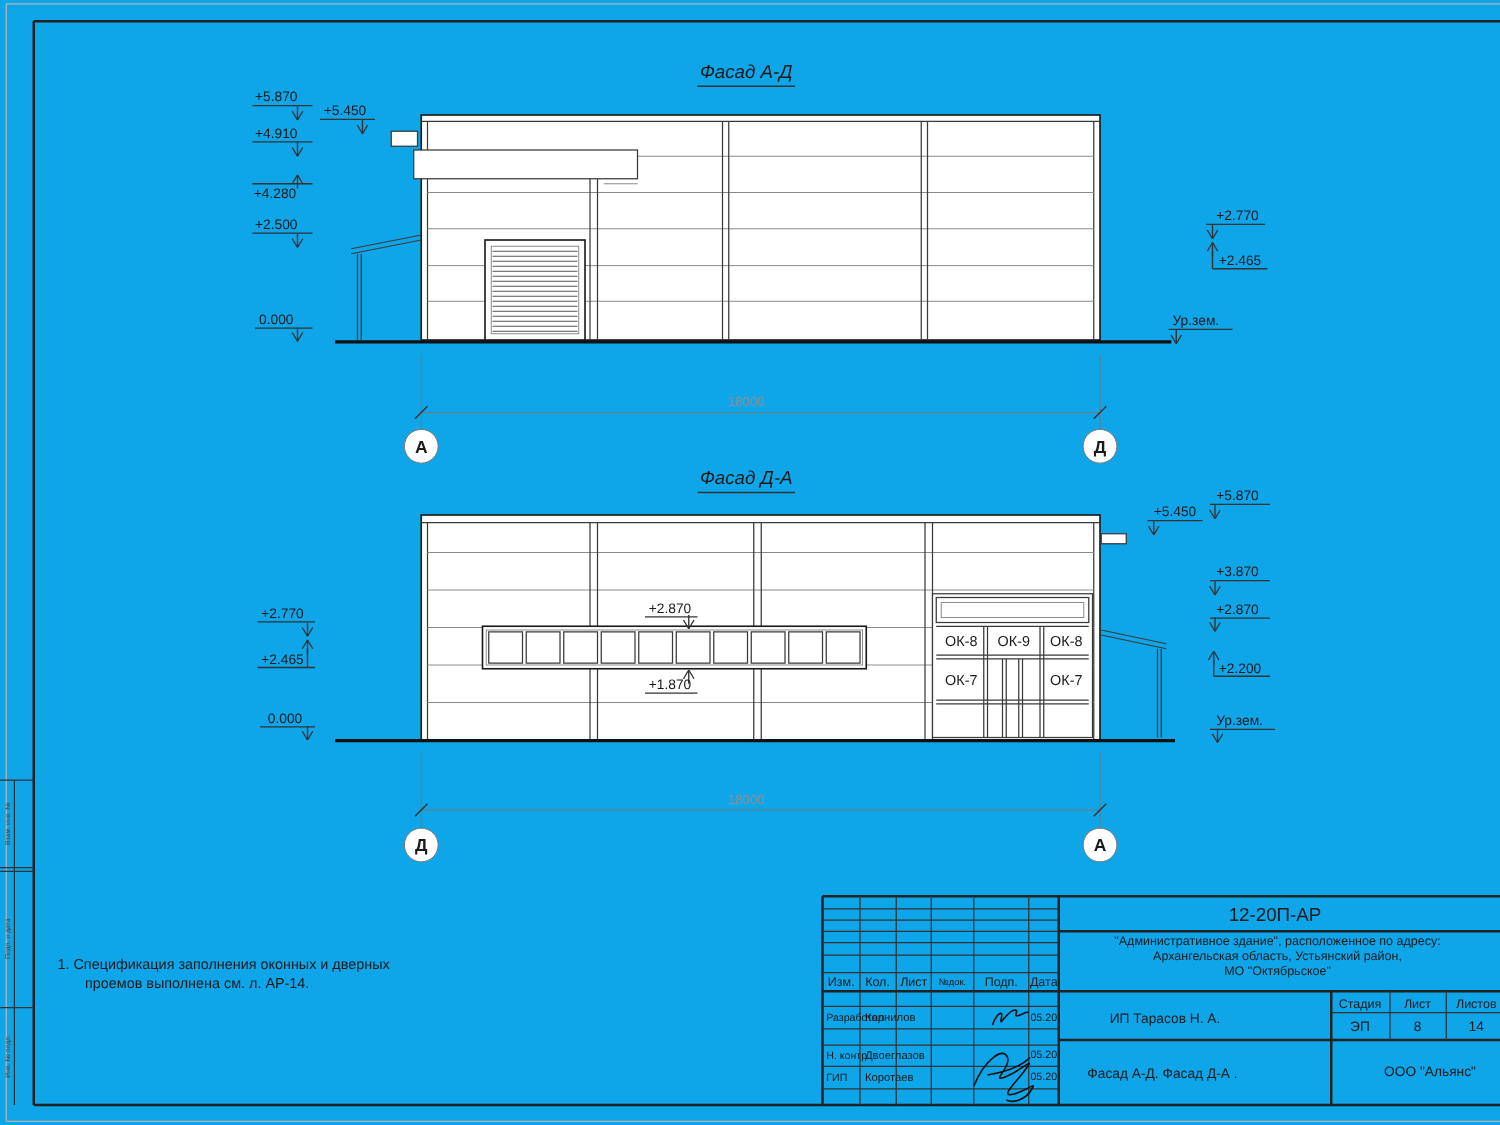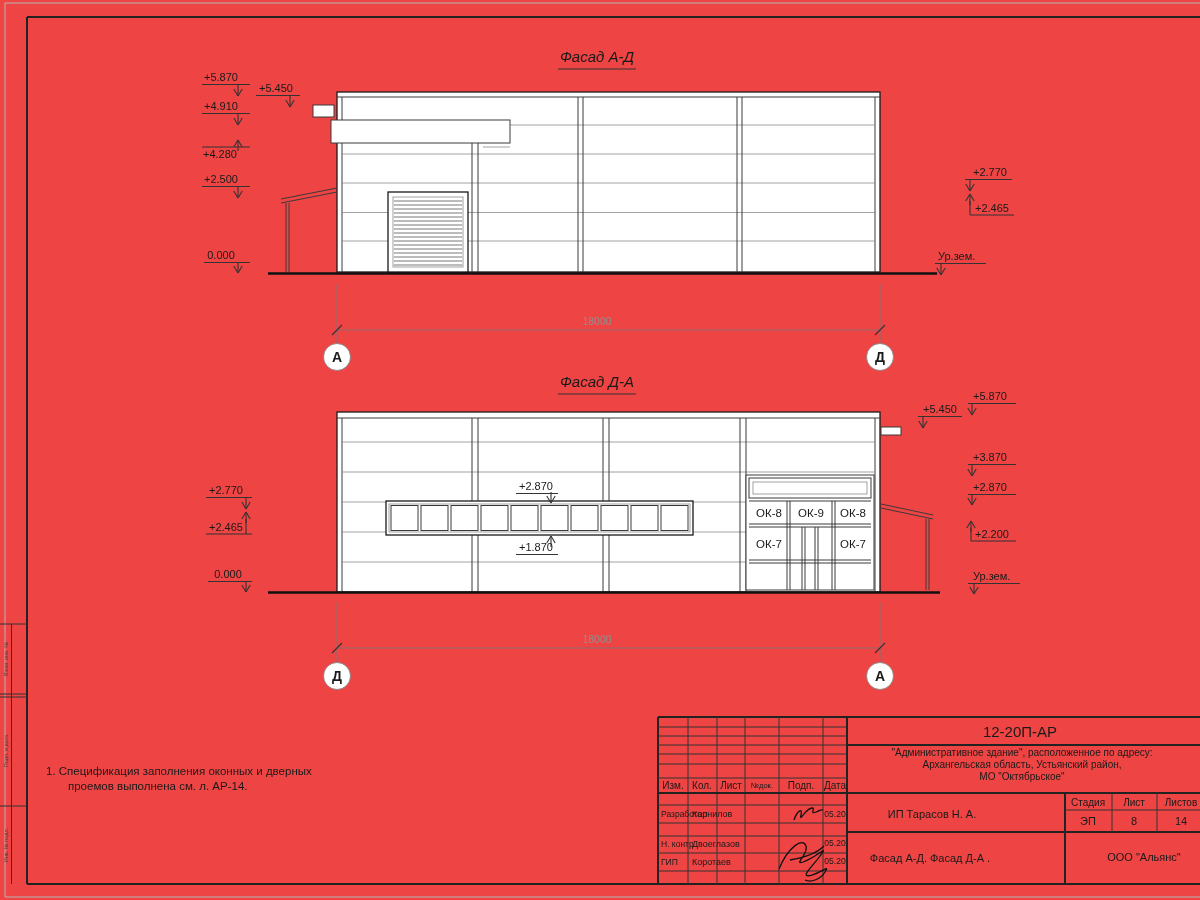--- a/index.html
+++ b/index.html
@@ -1,16 +1,16 @@
 <!DOCTYPE html>
 <html><head>
 <meta charset="utf-8">
 <style>
   html,body{margin:0;padding:0;background:#e8e8e8;}
-  .sheet{position:relative;width:1200px;height:900px;background:#ef4444;overflow:hidden;
+  .sheet{position:relative;width:1200px;height:900px;background:#0ea5e9;overflow:hidden;
          font-family:"Liberation Sans",sans-serif;}
   svg{position:absolute;left:0;top:0;}
   svg text{fill:#1a1a1a;font-family:"Liberation Sans",sans-serif;}
   .s1{stroke:#1a1a1a;stroke-width:1.3;fill:none}
   .s2{stroke:#3a3a3a;stroke-width:1;fill:none}
   .sp{stroke:#8a8a8a;stroke-width:.8;fill:none}
   .sg{stroke:#777;stroke-width:.8;fill:none}
   .sd{stroke:#333;stroke-width:1.1;fill:none}
   .w{fill:#fff}
   .thk{stroke:#111;stroke-width:2.6}

